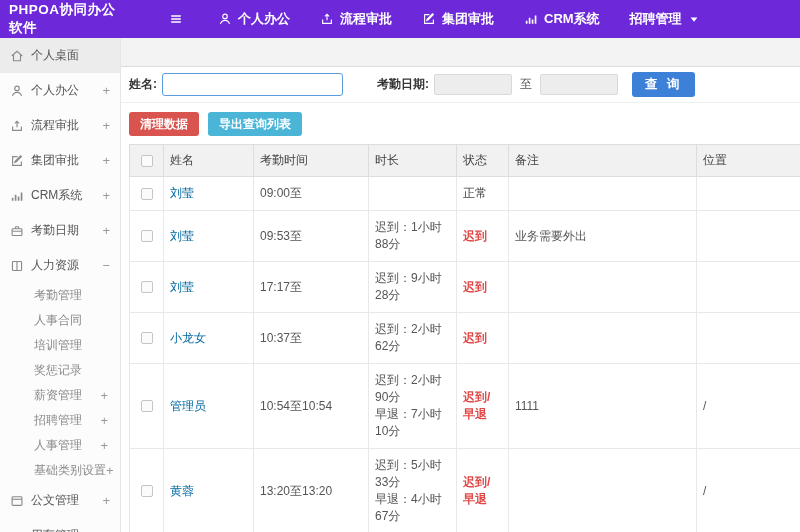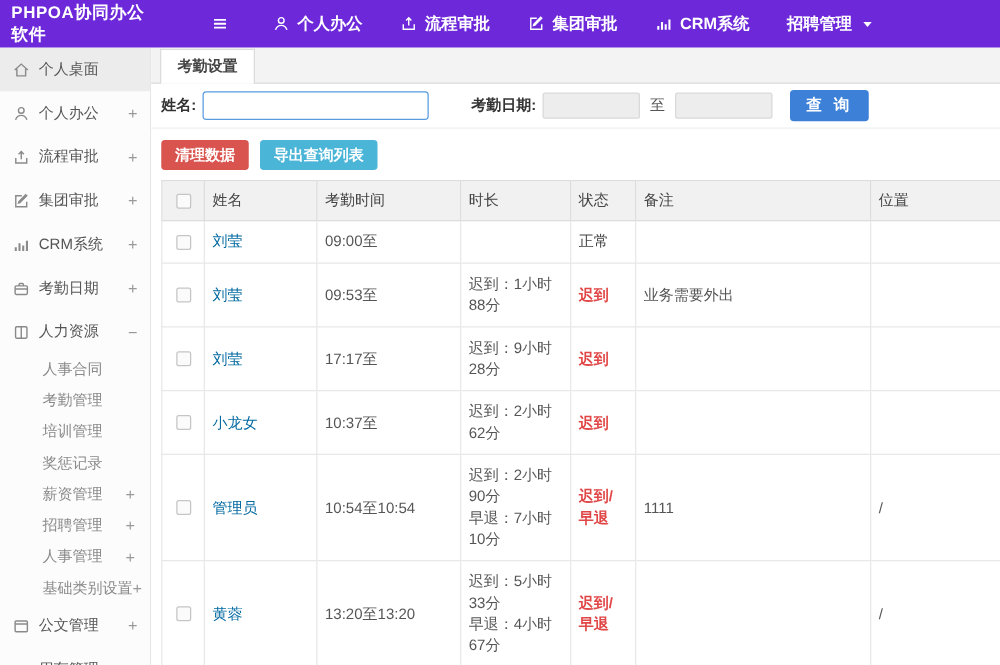--- a/index.html
+++ b/index.html
@@ -193,24 +193,24 @@
       <span class="ic">
         <svg width="14" height="14" viewBox="0 0 16 16" fill="none" stroke="currentColor" stroke-width="1.3">
           <rect x="2.8" y="2.8" width="10.4" height="10.4" rx="1"></rect>
           <path d="M8 2.8v10.4"></path>
         </svg>
       </span>
       <span class="sb-label">人力资源</span>
       <span class="sb-expand">−</span>
     </div>
     <div class="sb-sub">
+      <span class="sb-label">考勤管理</span>
+    </div>
+    <div class="sb-sub">
       <span class="sb-label">人事合同</span>
-    </div>
-    <div class="sb-sub">
-      <span class="sb-label">考勤管理</span>
     </div>
     <div class="sb-sub">
       <span class="sb-label">培训管理</span>
     </div>
     <div class="sb-sub">
       <span class="sb-label">奖惩记录</span>
     </div>
     <div class="sb-sub">
       <span class="sb-label">薪资管理</span>
       <span class="sb-expand">+</span>
@@ -257,21 +257,20 @@
       </span>
       <span class="sb-label">档案管理</span>
       <span class="sb-expand">+</span>
     </div>
     <div class="sb-item"></div>
   </div>
 
 <div class="main">
 
   <div class="tabbar">
-    <div class="tab">考勤设置</div>
   </div>
 
   <div class="search-row">
     <span class="fld-label">姓名:</span>
     <input class="name-input" type="text" value="" style="">
     <span class="gap1"></span>
     <span class="fld-label">考勤日期:</span>
     <input class="date-input" type="text" value="" style="">
     <span class="to-label">至</span>
     <input class="date-input" type="text" value="" style="">

